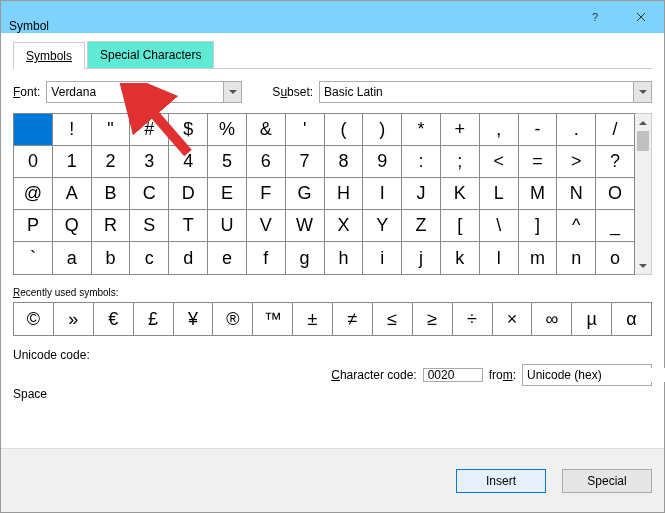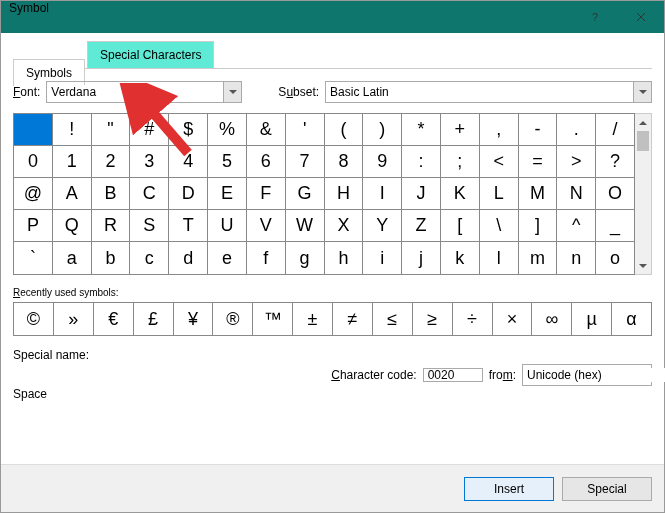--- a/index.html
+++ b/index.html
@@ -1,25 +1,25 @@
 <!DOCTYPE html>
 <html><head>
 <meta charset="utf-8">
 <style>
 * { box-sizing: border-box; margin: 0; padding: 0; }
 body { font-family: "Segoe UI", Tahoma, sans-serif; font-size: 12px; background: #fff; }
 .dialog { width: 665px; height: 513px; border: 1px solid #999; background: #fff; display: flex; flex-direction: column; }
-.titlebar { height: 32px; display: flex; align-items: flex-start; padding: 0 0 0 8px; background: #0f766e; }
+.titlebar { height: 32px; display: flex; align-items: flex-end; padding: 0 0 0 8px; background: #7dd3fc; }
 .titlebar-title { flex: 1; font-size: 12px; }
 .titlebar-btn { width: 46px; height: 32px; display: flex; align-items: center; justify-content: center; cursor: pointer; }
 .titlebar-btn svg { width: 10px; height: 10px; }
 .content { flex: 1; padding: 4px 12px 12px 12px; display: flex; flex-direction: column; }
 .tabs { display: flex; border-bottom: 1px solid #ccc; margin-top: 4px; }
 .tab { padding: 6px 12px; border: 1px solid #ccc; border-bottom: none; background: #5eead4; margin-right: 2px; cursor: pointer; }
-.tab.active { background: #fff; position: relative; top: 18px; }
+.tab.active { background: #fff; position: relative; top: 1px; text-decoration: underline; }
 .row { display: flex; align-items: center; margin-top: 12px; gap: 6px; }
 .field-label { font-size: 12px; }
 .field-label u { text-decoration: underline; }
 .combo { display: flex; align-items: center; border: 1px solid #aaa; height: 22px; position: relative; }
 .combo input { border: none; outline: none; padding: 0 4px; font-size: 12px; flex: 1; }
 .combo-btn { width: 18px; height: 20px; background: #e6e6e6; border-left: 1px solid #aaa; display: flex; align-items: center; justify-content: center; cursor: pointer; }
 .combo-btn svg { width: 8px; height: 8px; }
 .symbol-area { margin-top: 10px; display: flex; position: relative; }
 .symbol-grid { flex: 1; border: 1px solid #888; }
 .grid-row { display: flex; }
@@ -33,21 +33,21 @@
 .scroll-thumb { position: absolute; top: 0; left: 2px; right: 2px; height: 20px; background: #c0c0c0; }
 .recent-label { margin-top: 12px; font-size: 10px; }
 .recent-grid { margin-top: 4px; display: flex; border: 1px solid #888; }
 .recent-cell { flex: 1; height: 32px; border-right: 1px solid #888; display: flex; align-items: center; justify-content: center; font-family: Verdana, sans-serif; font-size: 18px; cursor: pointer; }
 .recent-cell:last-child { border-right: none; }
 .unicode-row { margin-top: 12px; display: flex; align-items: center; gap: 6px; }
 .unicode-name-block { flex: 1; }
 .unicode-name-label { font-size: 12px; }
 .unicode-name-value { font-size: 12px; margin-top: 25px; }
 .char-code-input { border: 1px solid #aaa; height: 14px; width: 60px; padding: 0 4px; font-size: 12px; }
-.footer { height: 48px; border-top: 1px solid #ddd; background: #f0f0f0; display: flex; align-items: center; justify-content: flex-end; padding: 0 12px; gap: 8px; }
+.footer { height: 64px; border-top: 1px solid #ddd; background: #f0f0f0; display: flex; align-items: center; justify-content: flex-end; padding: 0 12px; gap: 16px; }
 .btn { width: 90px; height: 24px; border: 1px solid #aaa; background: #e6e6e6; font-size: 12px; cursor: pointer; display: flex; align-items: center; justify-content: center; }
 .btn.primary { border: 1px solid #0078d7; background: #e6f0fa; }
 .arrow-annotation { position: absolute; pointer-events: none; z-index: 100; }
 </style>
 </head>
 <body>
 
 <div class="dialog">
   <div class="titlebar">
     <div class="titlebar-title">Symbol</div>
@@ -73,21 +73,21 @@
     <div class="row">
       <span class="field-label"><u>F</u>ont:</span>
       <div class="combo" style="width:196px">
         <input type="text" value="Verdana" style="">
         <div class="combo-btn">
           <svg viewBox="0 0 8 8">
               <polygon points="0,2 8,2 4,6" fill="#555"></polygon>
             </svg>
         </div>
       </div>
-      <span class="field-label" style="margin-left:30px">S<u>u</u>bset:</span>
+      <span class="field-label" style="margin-left:24px">S<u>u</u>bset:</span>
       <div class="combo" style="flex:1">
         <input type="text" value="Basic Latin" style="">
         <div class="combo-btn">
           <svg viewBox="0 0 8 8">
               <polygon points="0,2 8,2 4,6" fill="#555"></polygon>
             </svg>
         </div>
       </div>
     </div>
 
@@ -224,21 +224,21 @@
         <div class="recent-cell">≥</div>
         <div class="recent-cell">÷</div>
         <div class="recent-cell">×</div>
         <div class="recent-cell">∞</div>
         <div class="recent-cell">µ</div>
         <div class="recent-cell">α</div>
       </div>
 
     <div class="unicode-row">
       <div class="unicode-name-block">
-        <div class="unicode-name-label">Special name:</div>
+        <div class="unicode-name-label">Unicode code:</div>
         <div class="unicode-name-value">Space</div>
       </div>
       <span class="field-label"><u>C</u>haracter code:</span>
       <input class="char-code-input" type="text" value="0020" style="">
       <span class="field-label" style="">fro<u>m</u>:</span>
       <div class="combo" style="width:130px">
         <input type="text" value="Unicode (hex)" style="">
 
       </div>
     </div>

